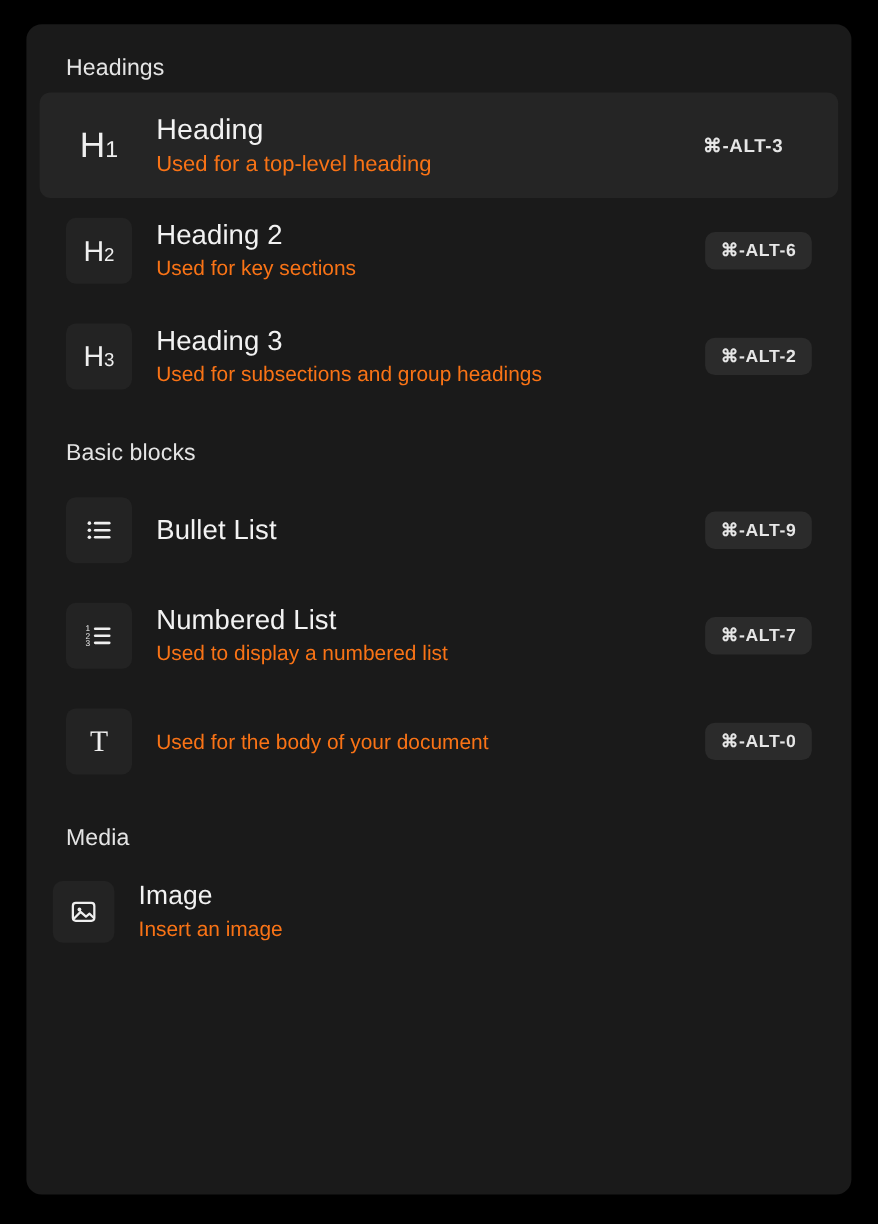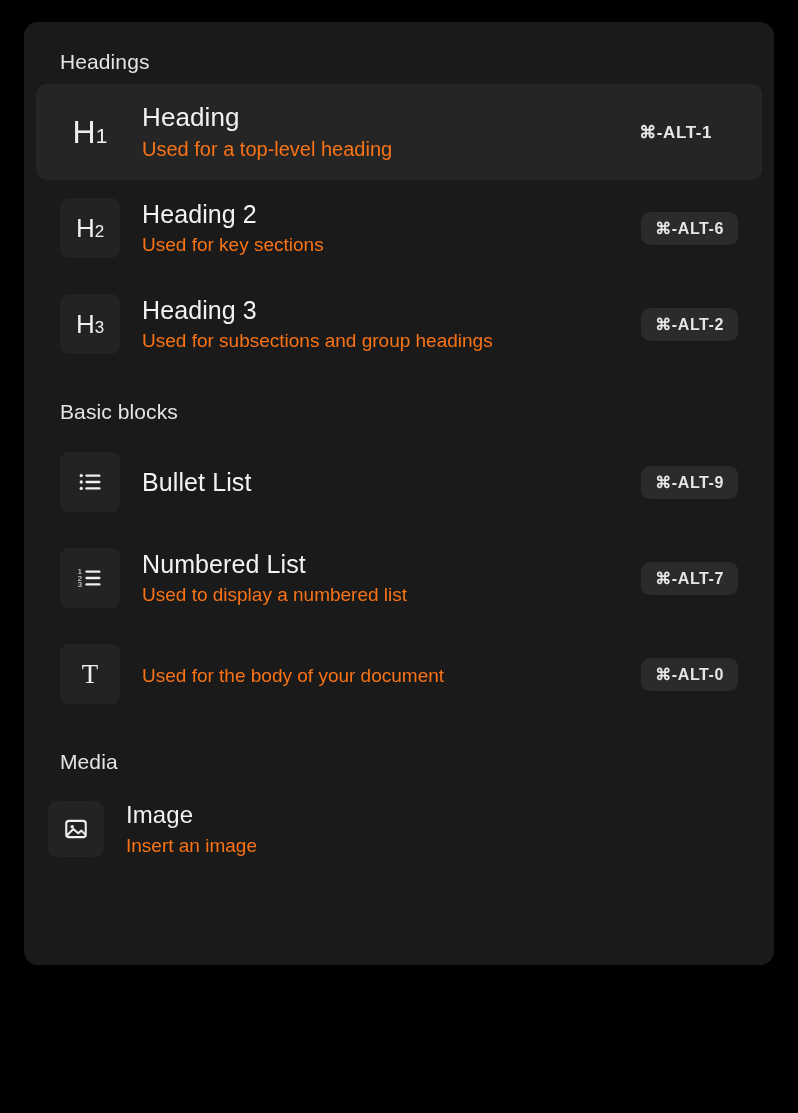--- a/index.html
+++ b/index.html
@@ -13,21 +13,21 @@
   body {
     font-family: "Liberation Sans", sans-serif;
     -webkit-font-smoothing: antialiased;
   }
 
   .menu-panel {
     position: absolute;
     left: 24px;
     top: 22px;
     width: 750px;
-    height: 943px;
+    height: 1064px;
     background: #1a1a1a;
     border-radius: 14px;
     box-sizing: border-box;
     padding: 0;
     overflow: hidden;
   }
 
   .section-label {
     color: #e4e4e4;
     font-size: 21px;
@@ -145,21 +145,21 @@
       <span class="item-icon">
         <span class="heading-glyph">
           <span class="h">H</span>
             <span class="n">1</span>
         </span>
       </span>
       <span class="item-text">
         <div class="item-title">Heading</div>
         <div class="item-sub">Used for a top-level heading</div>
       </span>
-      <span class="shortcut">⌘-ALT-1</span>
+      <span class="shortcut">⌘-ALT-3</span>
     </div>
 
     <div class="menu-item">
       <span class="item-icon">
         <span class="heading-glyph">
           <span class="h">H</span>
             <span class="n">2</span>
         </span>
       </span>
       <span class="item-text">

